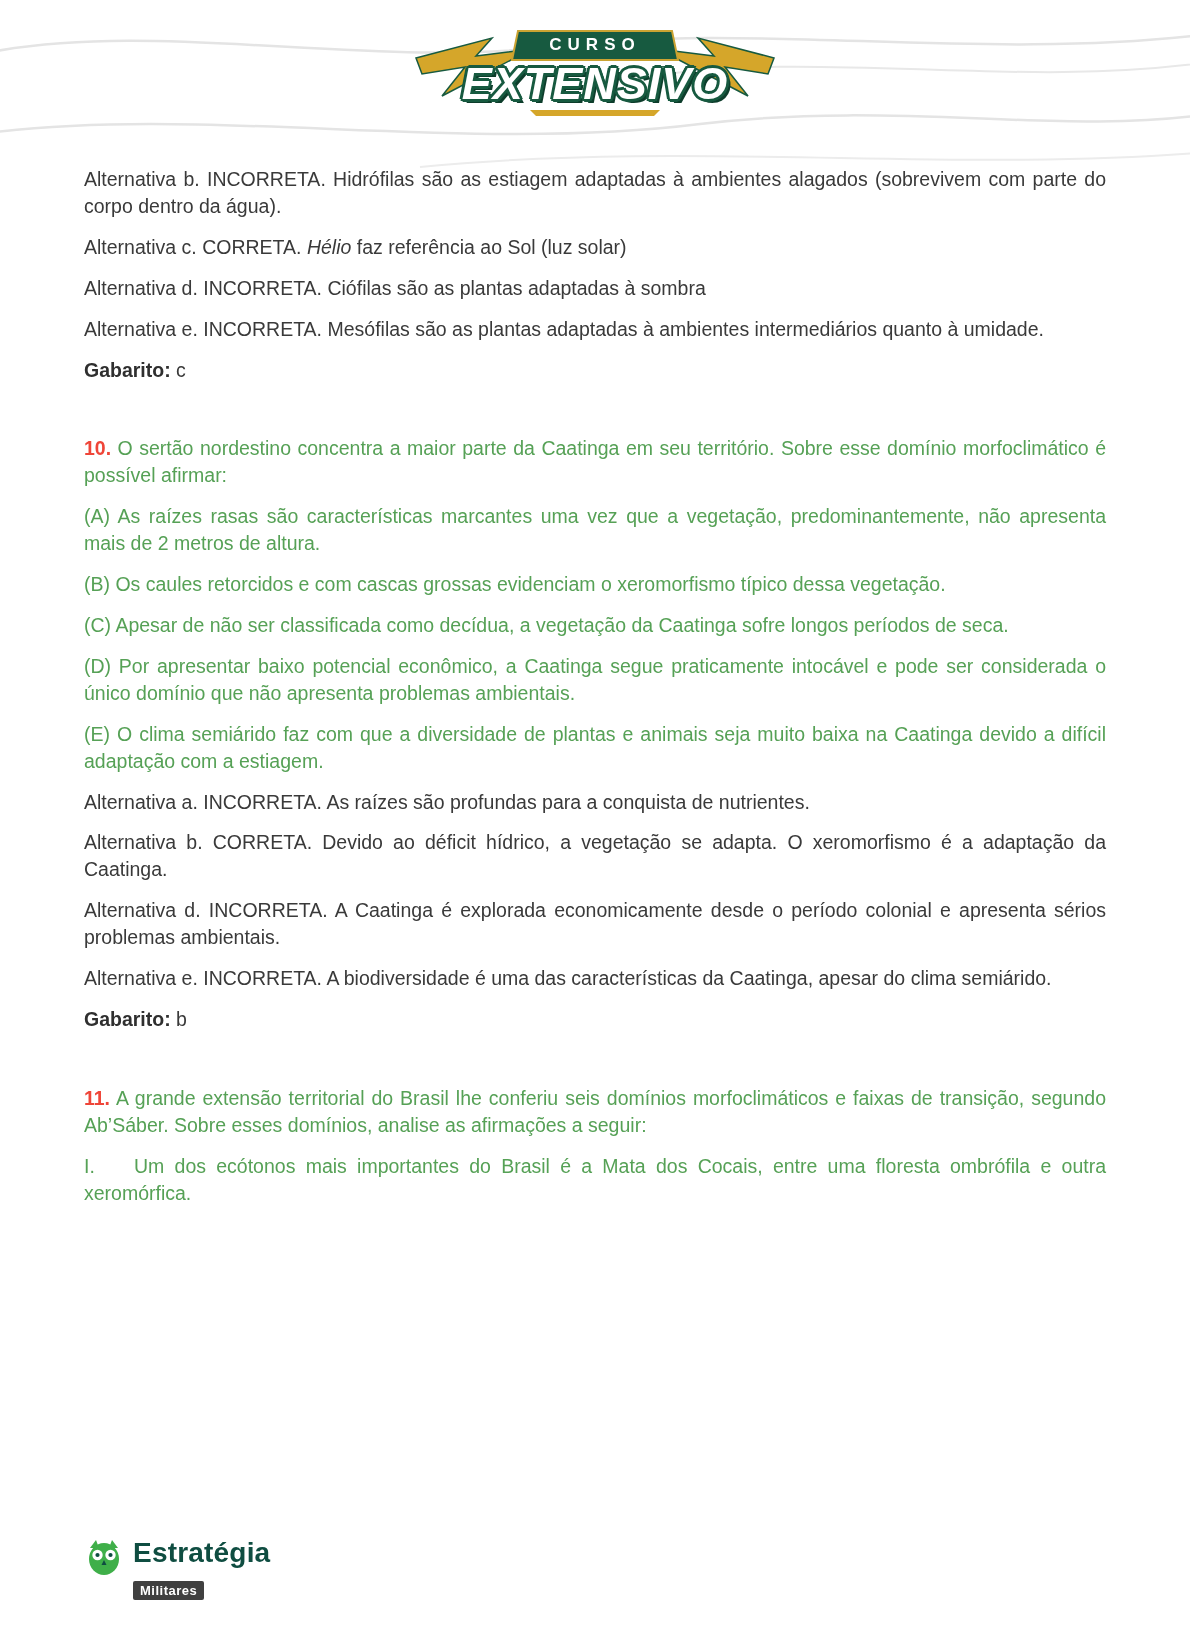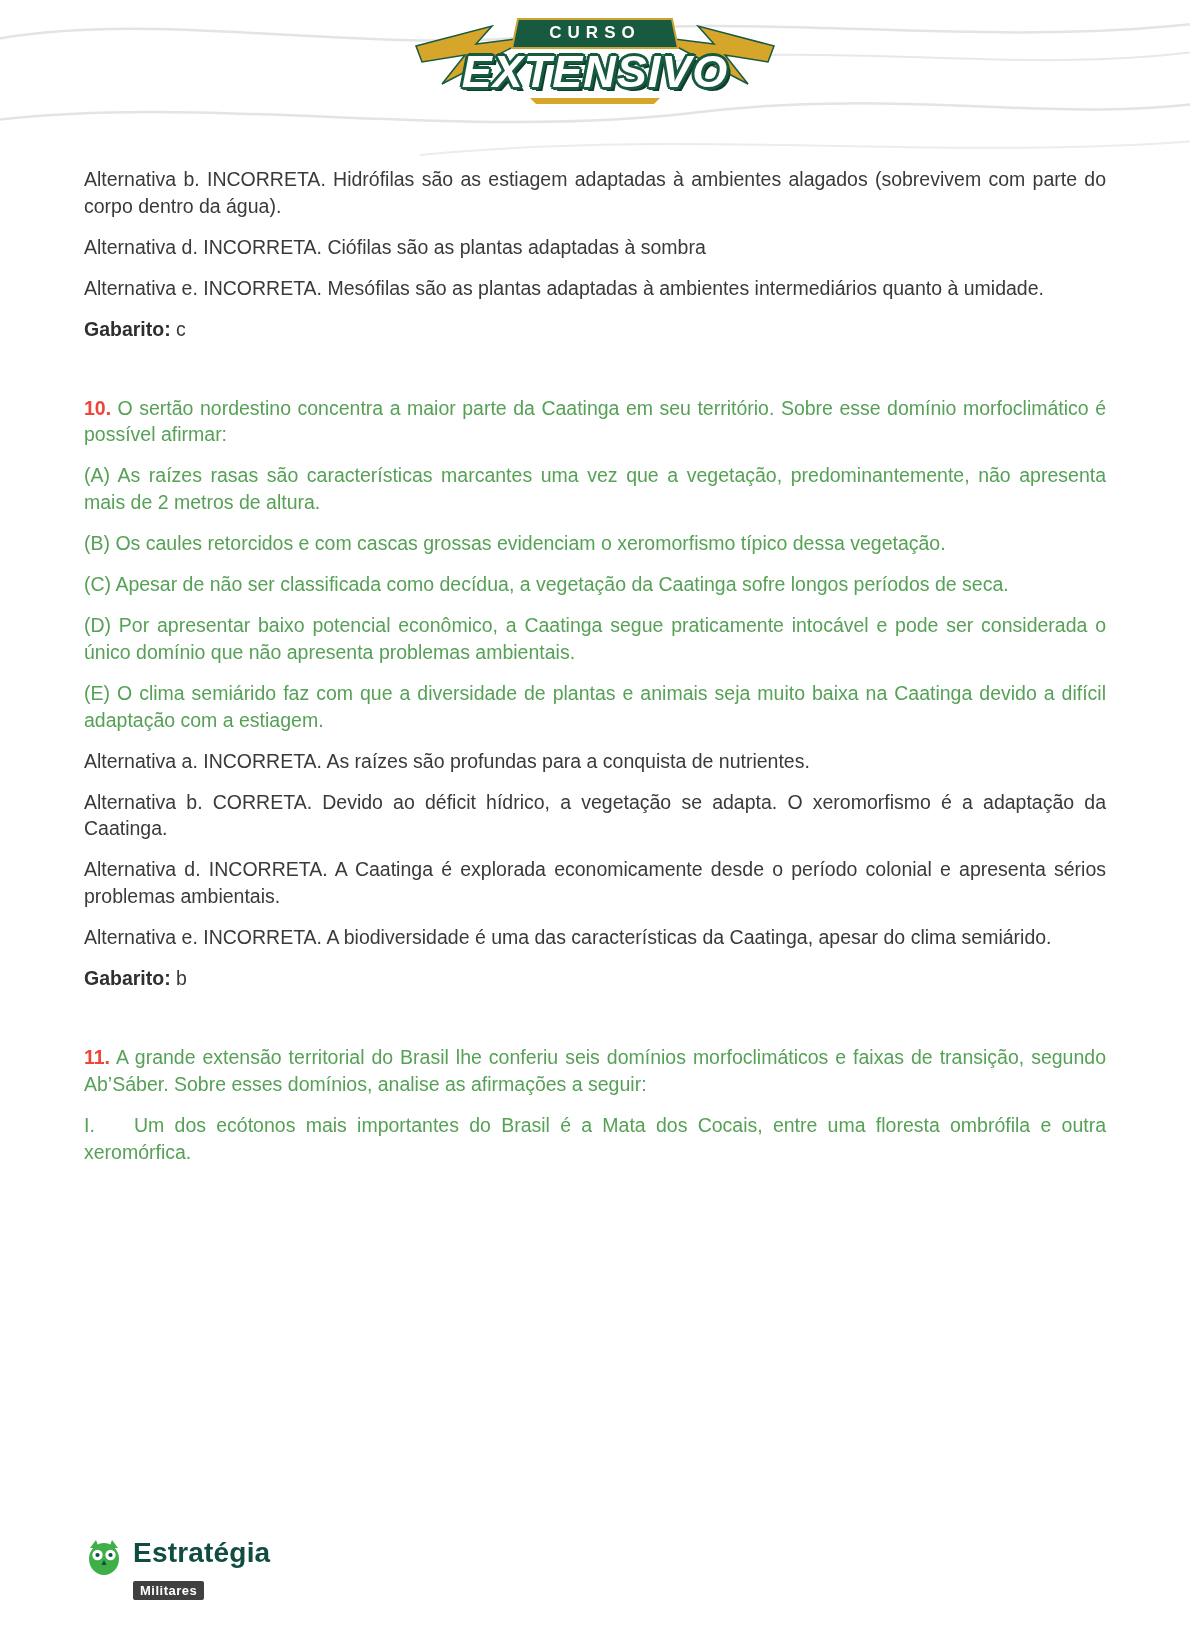--- a/index.html
+++ b/index.html
@@ -6,21 +6,21 @@
   html,body { width:1190px; height:1631px; }
   body {
     position:relative;
     background:#ffffff;
     font-family:"Liberation Sans", sans-serif;
     color:#3a3a3a;
     overflow:hidden;
   }
 
   
-  .header { position:absolute; top:0; left:0; width:1190px; height:160px; }
+  .header { position:absolute; top:12px; left:0; width:1190px; height:160px; }
   .waves { position:absolute; top:0; left:0; }
   .logo {
     position:absolute; top:6px; left:50%; transform:translateX(-50%);
     width:370px; height:104px;
   }
   .logo svg { position:absolute; top:0; left:0; }
   .logo-curso {
     position:absolute; top:17px; left:0; right:0;
     text-align:center; color:#ffffff; font-weight:bold;
     font-size:17px; letter-spacing:6px;
@@ -94,20 +94,21 @@
     </svg>
     <div class="logo-curso">CURSO</div>
     <div class="logo-extensivo">EXTENSIVO</div>
   </div>
 </div>
 
 <div class="content">
 
   <p class="para">Alternativa b. INCORRETA. Hidrófilas são as estiagem adaptadas à ambientes alagados (sobrevivem com parte do corpo dentro da água).</p>
 
+  <p class="para"><span>Alternativa c. CORRETA. </span><span class="italic">Hélio</span><span> faz referência ao Sol (luz solar)</span></p>
 
   <p class="para">Alternativa d. INCORRETA. Ciófilas são as plantas adaptadas à sombra</p>
 
   <p class="para">Alternativa e. INCORRETA. Mesófilas são as plantas adaptadas à ambientes intermediários quanto à umidade.</p>
 
   <p class="para"><span class="bold">Gabarito:</span><span> c</span></p>
 
   <p class="para green mt-section"><span class="qnum">10.</span><span> O sertão nordestino concentra a maior parte da Caatinga em seu território. Sobre esse domínio morfoclimático é possível afirmar:</span></p>
 
   <p class="para green">(A) As raízes rasas são características marcantes uma vez que a vegetação, predominantemente, não apresenta mais de 2 metros de altura.</p>

